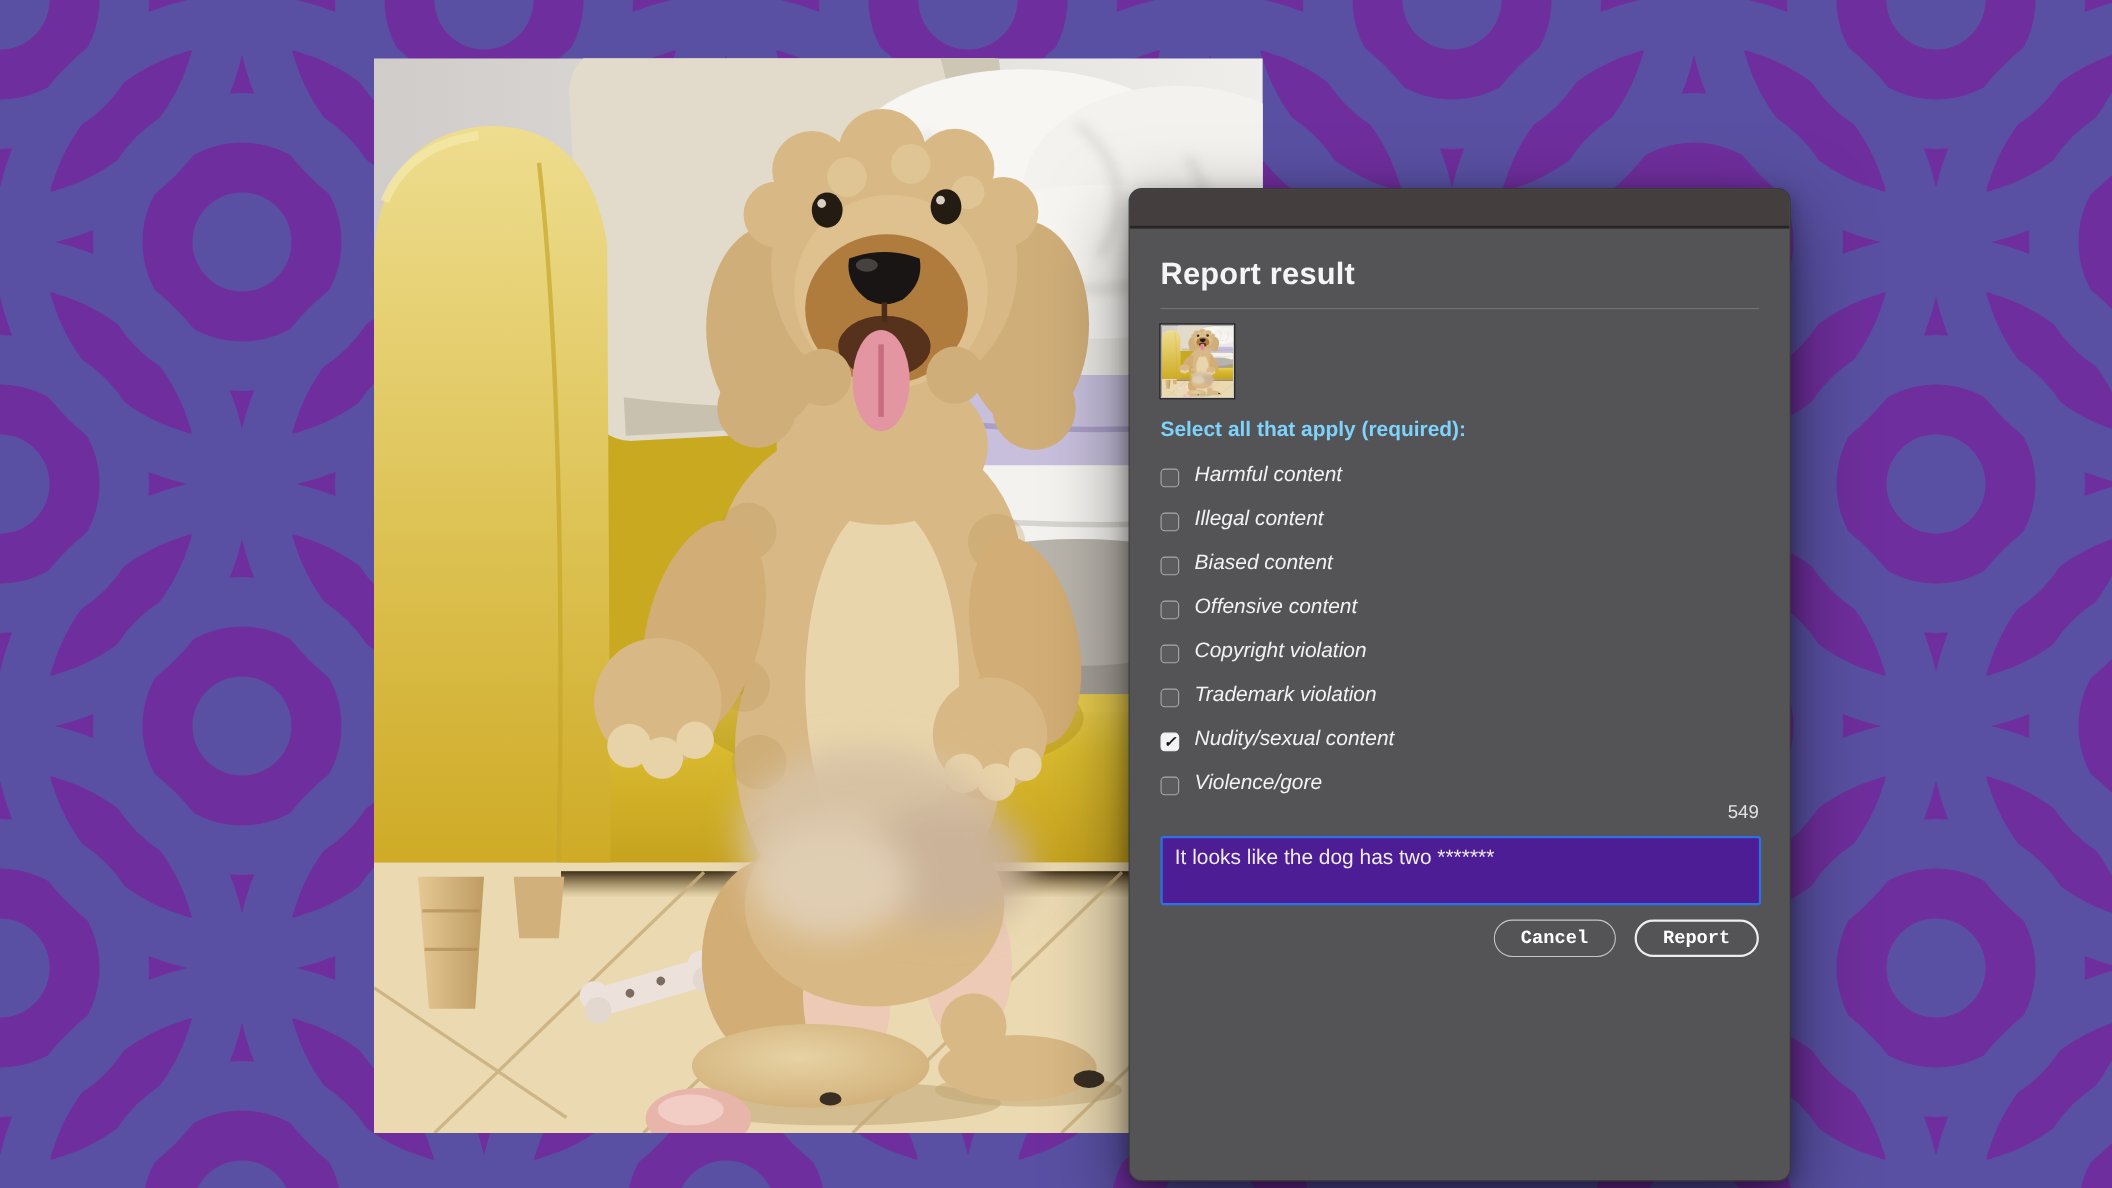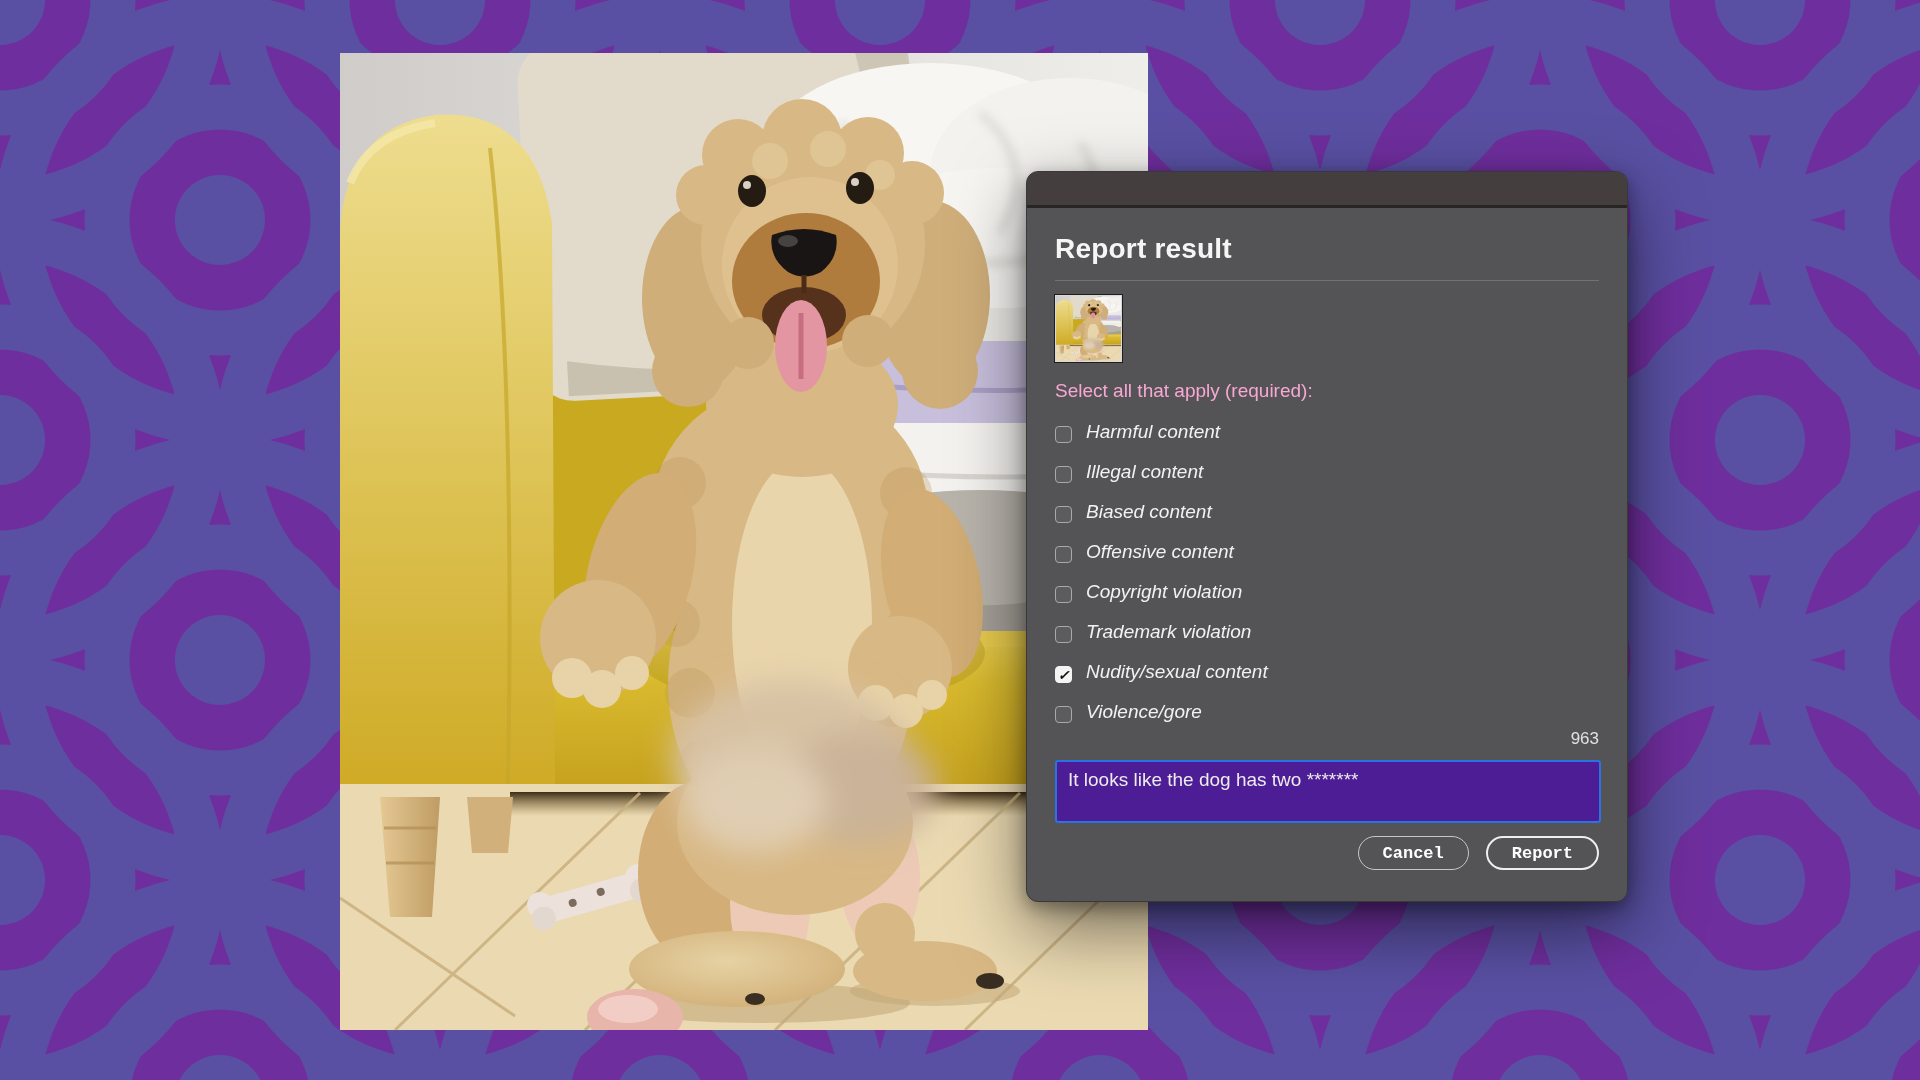--- a/index.html
+++ b/index.html
@@ -7,34 +7,34 @@
               font-family:"Liberation Sans", sans-serif; }
   .stage { position:relative; width:1920px; height:1080px; overflow:hidden; }
 
   .bg-pattern { position:absolute; left:0; top:0; width:1920px; height:1080px; display:block; }
 
   
   .photo-wrap { position:absolute; left:340px; top:53px; width:808px; height:977px; }
   .photo-wrap svg { display:block; }
 
   
-  .dialog { position:absolute; left:1026px; top:171px; width:602px; height:731px;
+  .dialog { position:absolute; left:1026px; top:171px; width:602px; height:903px;
             background:#545456; border-radius:12px; border:1px solid #39393b;
             box-shadow:0 26px 70px rgba(0,0,0,.5), 0 6px 18px rgba(0,0,0,.35);
             overflow:hidden; color:#f1f1f1; }
   .titlebar { height:36px; background:#443e3e; border-bottom:3px solid #272525;
               border-radius:11px 11px 0 0; }
   .dlg-body { padding:0 28px 0 28px; }
   .dlg-title { margin-top:24px; font-size:28px; font-weight:bold; color:#f5f5f5;
                letter-spacing:.2px; line-height:34px; }
   .dlg-divider { margin-top:14px; height:1px; background:#8b8b8b; opacity:.55; border:none; }
   .thumb-frame { margin-top:14px; width:67px; height:67px; border:1px solid #d9d9d9;
                  outline:1px solid #1d1d1d; background:#333; }
   .thumb-frame svg { display:block; }
-  .instruction { margin-top:17px; font-size:19px; font-weight:normal; color:#f9a8d4; line-height:24px; }
+  .instruction { margin-top:17px; font-size:19px; font-weight:bold; color:#7dd3fc; line-height:24px; }
 
   .cb-list { margin-top:0; }
   .row { display:flex; align-items:flex-end; height:40px; cursor:default;font-style:italic; }
   .cb { width:17px; height:17px; border:1.5px solid #a9a9a9; border-radius:4px;
         background:rgba(255,255,255,.05); display:flex; align-items:center; justify-content:center;
         flex:0 0 auto; }
   .row.checked .cb { background:#f4f4f4; border-color:#f4f4f4; }
   .mark { display:none; font-size:14px; line-height:14px; font-weight:bold; color:#121212;
           transform:translateY(-0.5px); }
   .row.checked .mark { display:block; }
@@ -336,21 +336,21 @@
               <span class="mark">✓</span>
             </span>
           <span class="lbl">Nudity/sexual content</span>
         </label>
         <label class="row">
           <span class="cb"></span>
           <span class="lbl">Violence/gore</span>
         </label>
       </div>
 
-      <div class="counter">963</div>
+      <div class="counter">549</div>
 
       <textarea class="comment" spellcheck="false" style="">It looks like the dog has two *******</textarea>
 
       <div class="footer">
         <button class="btn btn-cancel">Cancel</button>
         <button class="btn btn-report">Report</button>
       </div>
     </div>
   </div>
 

